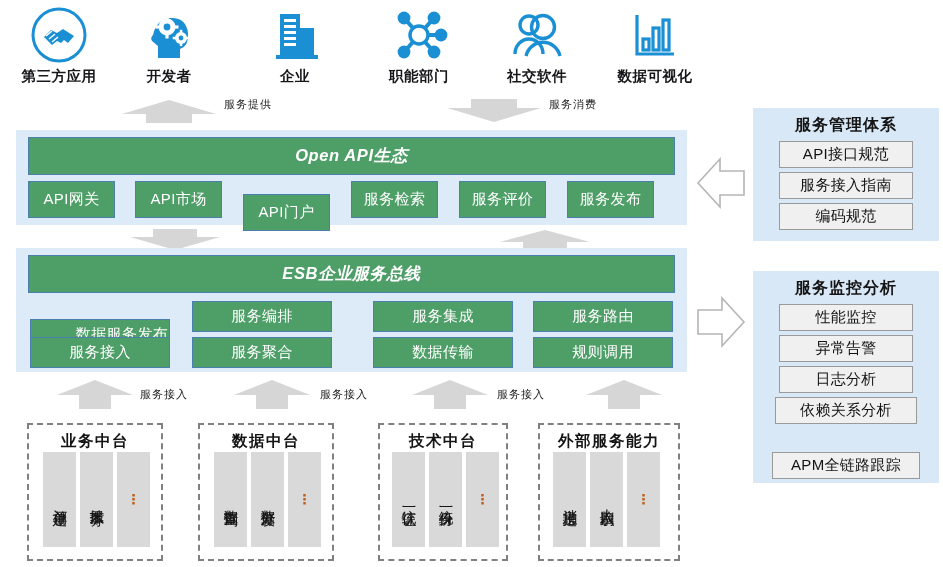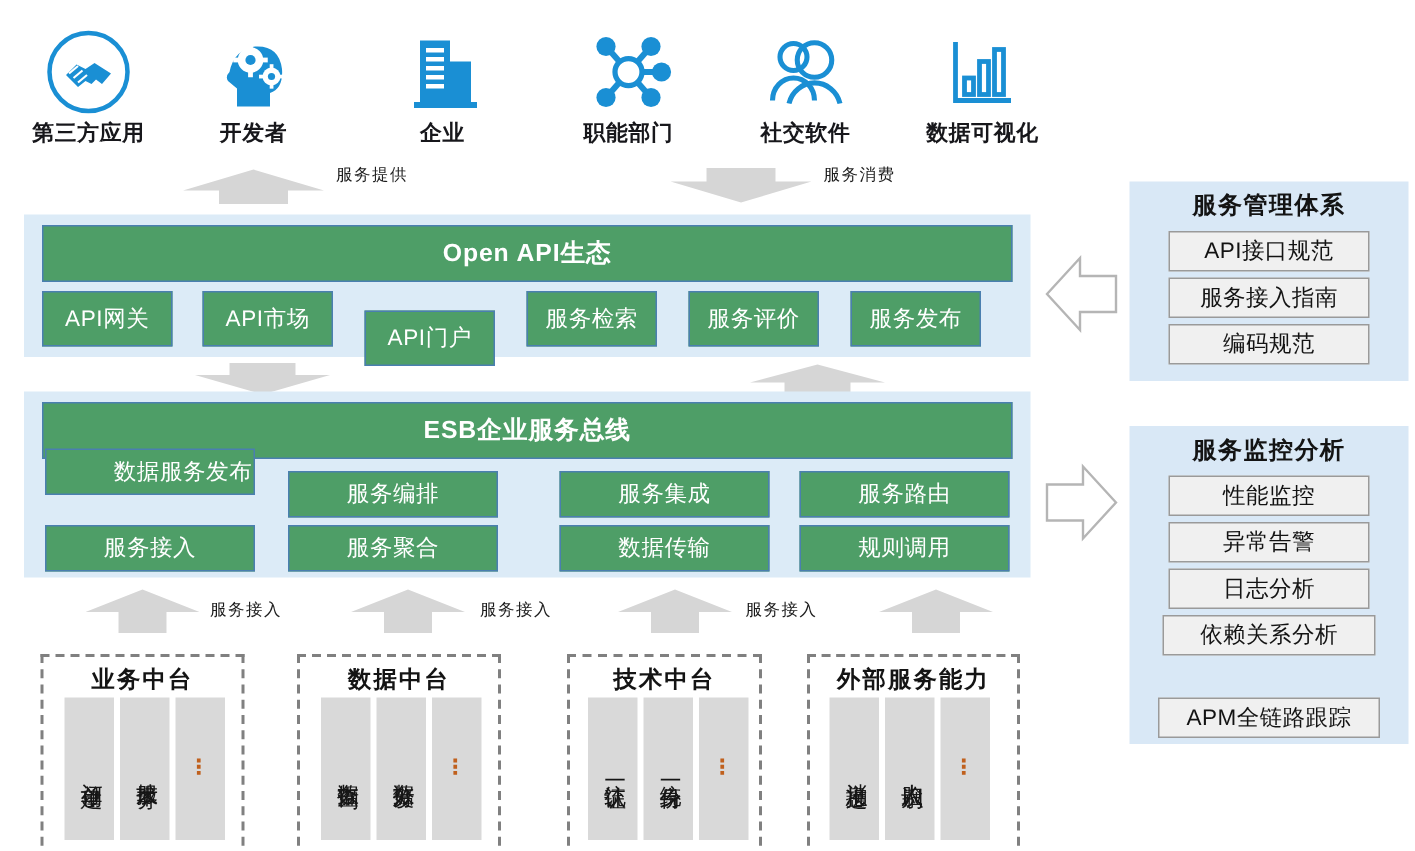--- a/index.html
+++ b/index.html
@@ -4,21 +4,21 @@
 <style>
   html,body{margin:0;padding:0;}
   body{
     width:943px;height:567px;
     background:#ffffff;
     font-family:"Liberation Sans","DejaVu Sans",sans-serif;
     position:relative;
     overflow:hidden;
     color:#1a1a1a;
   }
-  .canvas{position:absolute;left:0;top:0;width:943px;height:455px;margin-top:13px;}
+  .canvas{position:absolute;left:0;top:0;width:943px;height:455px;}
 
   
   .icon-row{position:absolute;left:0;top:4px;width:712px;height:92px;}
   .icon-cell{position:absolute;width:118px;text-align:center;top:0;}
   .icon-art{height:62px;display:flex;align-items:center;justify-content:center;}
   .icon-art svg{display:block;}
   .icon-label{
     font-size:14.5px;font-weight:bold;color:#17171b;
     letter-spacing:.5px;margin-top:3px;line-height:1;
   }
@@ -33,21 +33,21 @@
   }
 
   
   .panel-blue{
     position:absolute;background:#dcebf7;
     box-sizing:border-box;
   }
   .band{
     position:absolute;background:#4e9e67;border:1px solid #4a7fb0;
     box-sizing:border-box;display:flex;align-items:center;justify-content:center;
-    color:#ffffff;font-weight:bold;font-size:16.5px;letter-spacing:.6px;
+    color:#ffffff;font-weight:bold;font-size:16.5px;letter-spacing:.6px;font-style:italic;
   }
   .gbox{
     position:absolute;background:#4e9e67;border:1px solid #4a7fb0;
     box-sizing:border-box;display:flex;align-items:center;justify-content:center;
     color:#ffffff;font-size:15px;letter-spacing:.4px;white-space:nowrap;
   }
 
   
   .hollow{position:absolute;}
   .hollow svg{display:block;}
@@ -236,21 +236,21 @@
   <div class="fat-arrow" style="left:500px;top:228px;">
     <svg width="90" height="24" viewBox="0 0 90 24">
       <path d="M0 14 L45 2 L90 14 L67 14 L67 23 L23 23 L23 14 Z" fill="#d6d6d6"></path>
     </svg>
   </div>
 
   <div class="panel-blue" style="left:16px;top:248px;width:671px;height:124px;">
   </div>
   <div class="band" style="left:28px;top:255px;width:647px;height:38px;">ESB企业服务总线</div>
 
-  <div class="gbox" style="left:30px;top:286px;width:140px;height:31px;padding-left:44px;">数据服务发布</div>
+  <div class="gbox" style="left:30px;top:319px;width:140px;height:31px;padding-left:44px;">数据服务发布</div>
   <div class="gbox" style="left:192px;top:301px;width:140px;height:31px;">服务编排</div>
   <div class="gbox" style="left:373px;top:301px;width:140px;height:31px;">服务集成</div>
   <div class="gbox" style="left:533px;top:301px;width:140px;height:31px;">服务路由</div>
 
   <div class="gbox" style="left:30px;top:337px;width:140px;height:31px;">服务接入</div>
   <div class="gbox" style="left:192px;top:337px;width:140px;height:31px;">服务聚合</div>
   <div class="gbox" style="left:373px;top:337px;width:140px;height:31px;">数据传输</div>
   <div class="gbox" style="left:533px;top:337px;width:140px;height:31px;">规则调用</div>
 
   <div class="hollow" style="left:696px;top:147px;">

